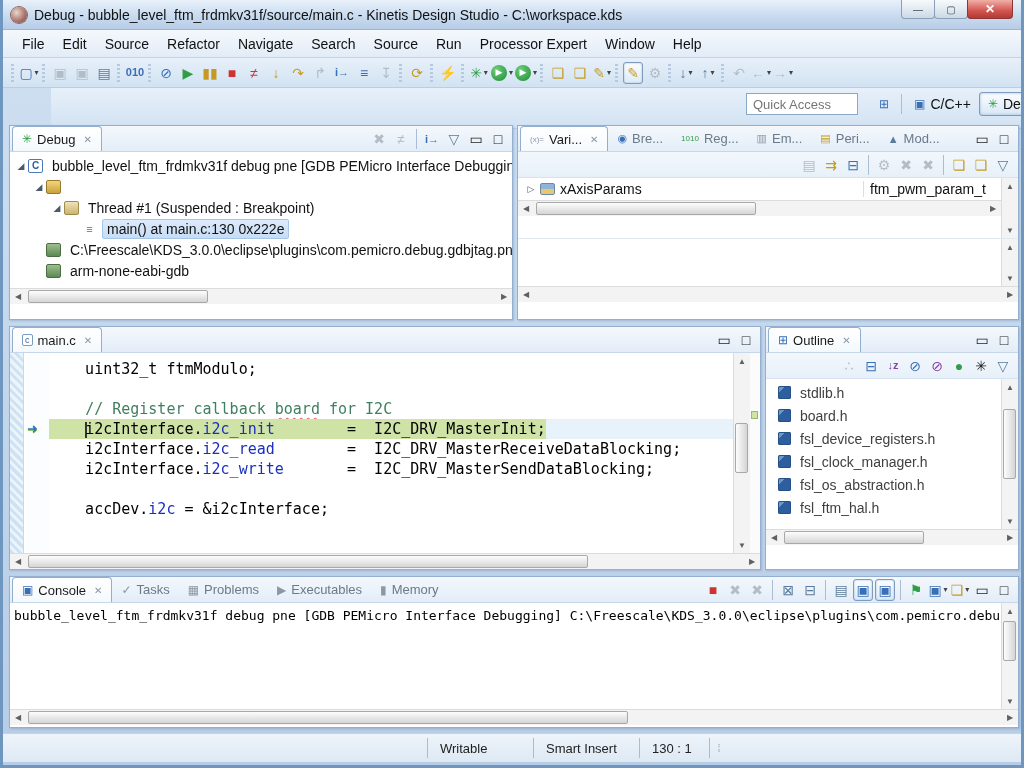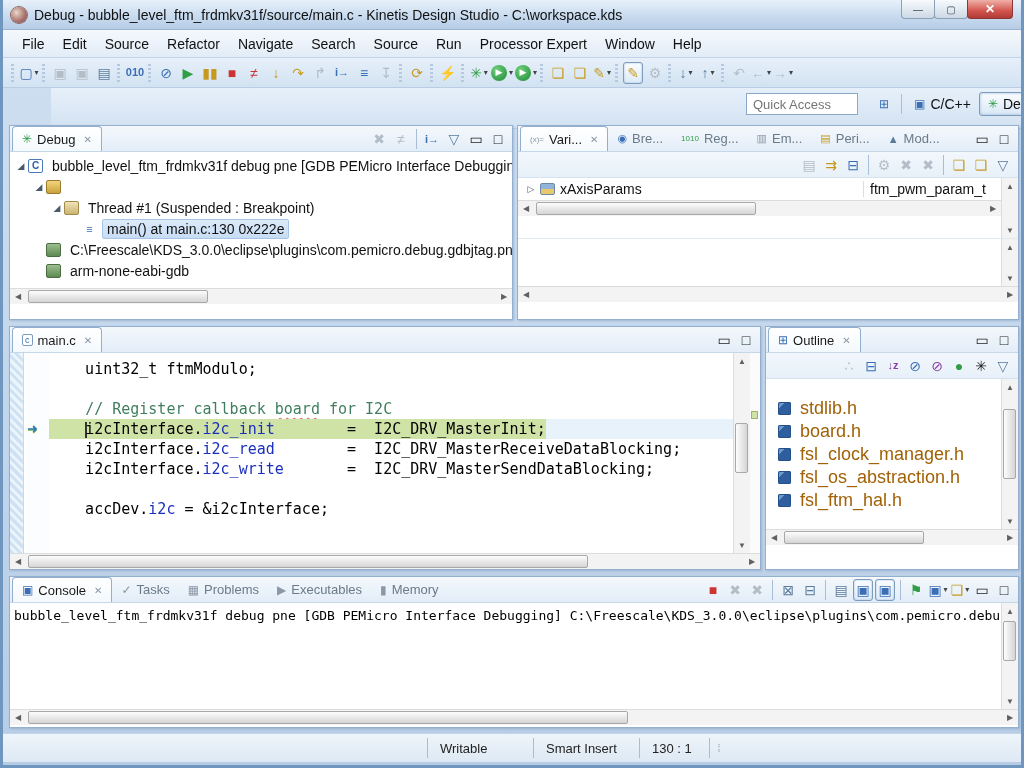--- a/index.html
+++ b/index.html
@@ -107,21 +107,21 @@
   .code-line.current{background:#e8f2fb;}
   .code-line.current .hl{background:#cfe3a6;display:inline-block;}
   .seg.comment{color:#3f7f5f;}
   .seg.field{color:#1a2fbd;}
   .seg.misspell{text-decoration:underline wavy #e05252 1px;text-underline-offset:3px;}
   .caret{display:inline-block;width:2px;height:16px;background:#333;vertical-align:middle;margin-right:-2px;}
   .ed-vscroll{position:absolute;right:10px;top:0;bottom:0;}
   .overview{position:absolute;right:0;top:0;bottom:0;width:10px;background:#fbfbfb;}
   .occ-marker{position:absolute;right:2px;top:58px;width:7px;height:8px;background:#cfe3a6;border:1px solid #9ab86a;}
   
-  .outline-list{font-size:18px;color:#a16207;padding-top:18px;}
+  .outline-list{font-size:14px;color:#404040;padding-top:2px;}
   .o-row{height:23px;display:flex;align-items:center;padding-left:12px;white-space:nowrap;overflow:hidden;}
   .inc-icon{width:13px;height:13px;margin-right:9px;flex:0 0 13px;
     background:linear-gradient(135deg,#6d9ac8 0 30%,#2e5e9e 30%);border-radius:2px;
     box-shadow:inset 0 0 0 1px #24508a;}
   
   .console-text{font-family:"DejaVu Sans Mono","Liberation Mono",monospace;font-size:13px;color:#000;
     padding:5px 4px;white-space:nowrap;overflow:hidden;}
   
   .statusbar{position:absolute;left:0;top:733px;width:100%;height:29px;
     background:linear-gradient(#eef4fa,#dde9f4);border-top:1px solid #c2d4e8;display:flex;align-items:center;
@@ -562,20 +562,24 @@
             <div class="o-row">
               <span class="inc-icon"></span>
               <span>stdlib.h</span>
             </div>
             <div class="o-row">
               <span class="inc-icon"></span>
               <span>board.h</span>
             </div>
             <div class="o-row">
               <span class="inc-icon"></span>
+              <span>fsl_device_registers.h</span>
+            </div>
+            <div class="o-row">
+              <span class="inc-icon"></span>
               <span>fsl_clock_manager.h</span>
             </div>
             <div class="o-row">
               <span class="inc-icon"></span>
               <span>fsl_os_abstraction.h</span>
             </div>
             <div class="o-row">
               <span class="inc-icon"></span>
               <span>fsl_ftm_hal.h</span>
             </div>

